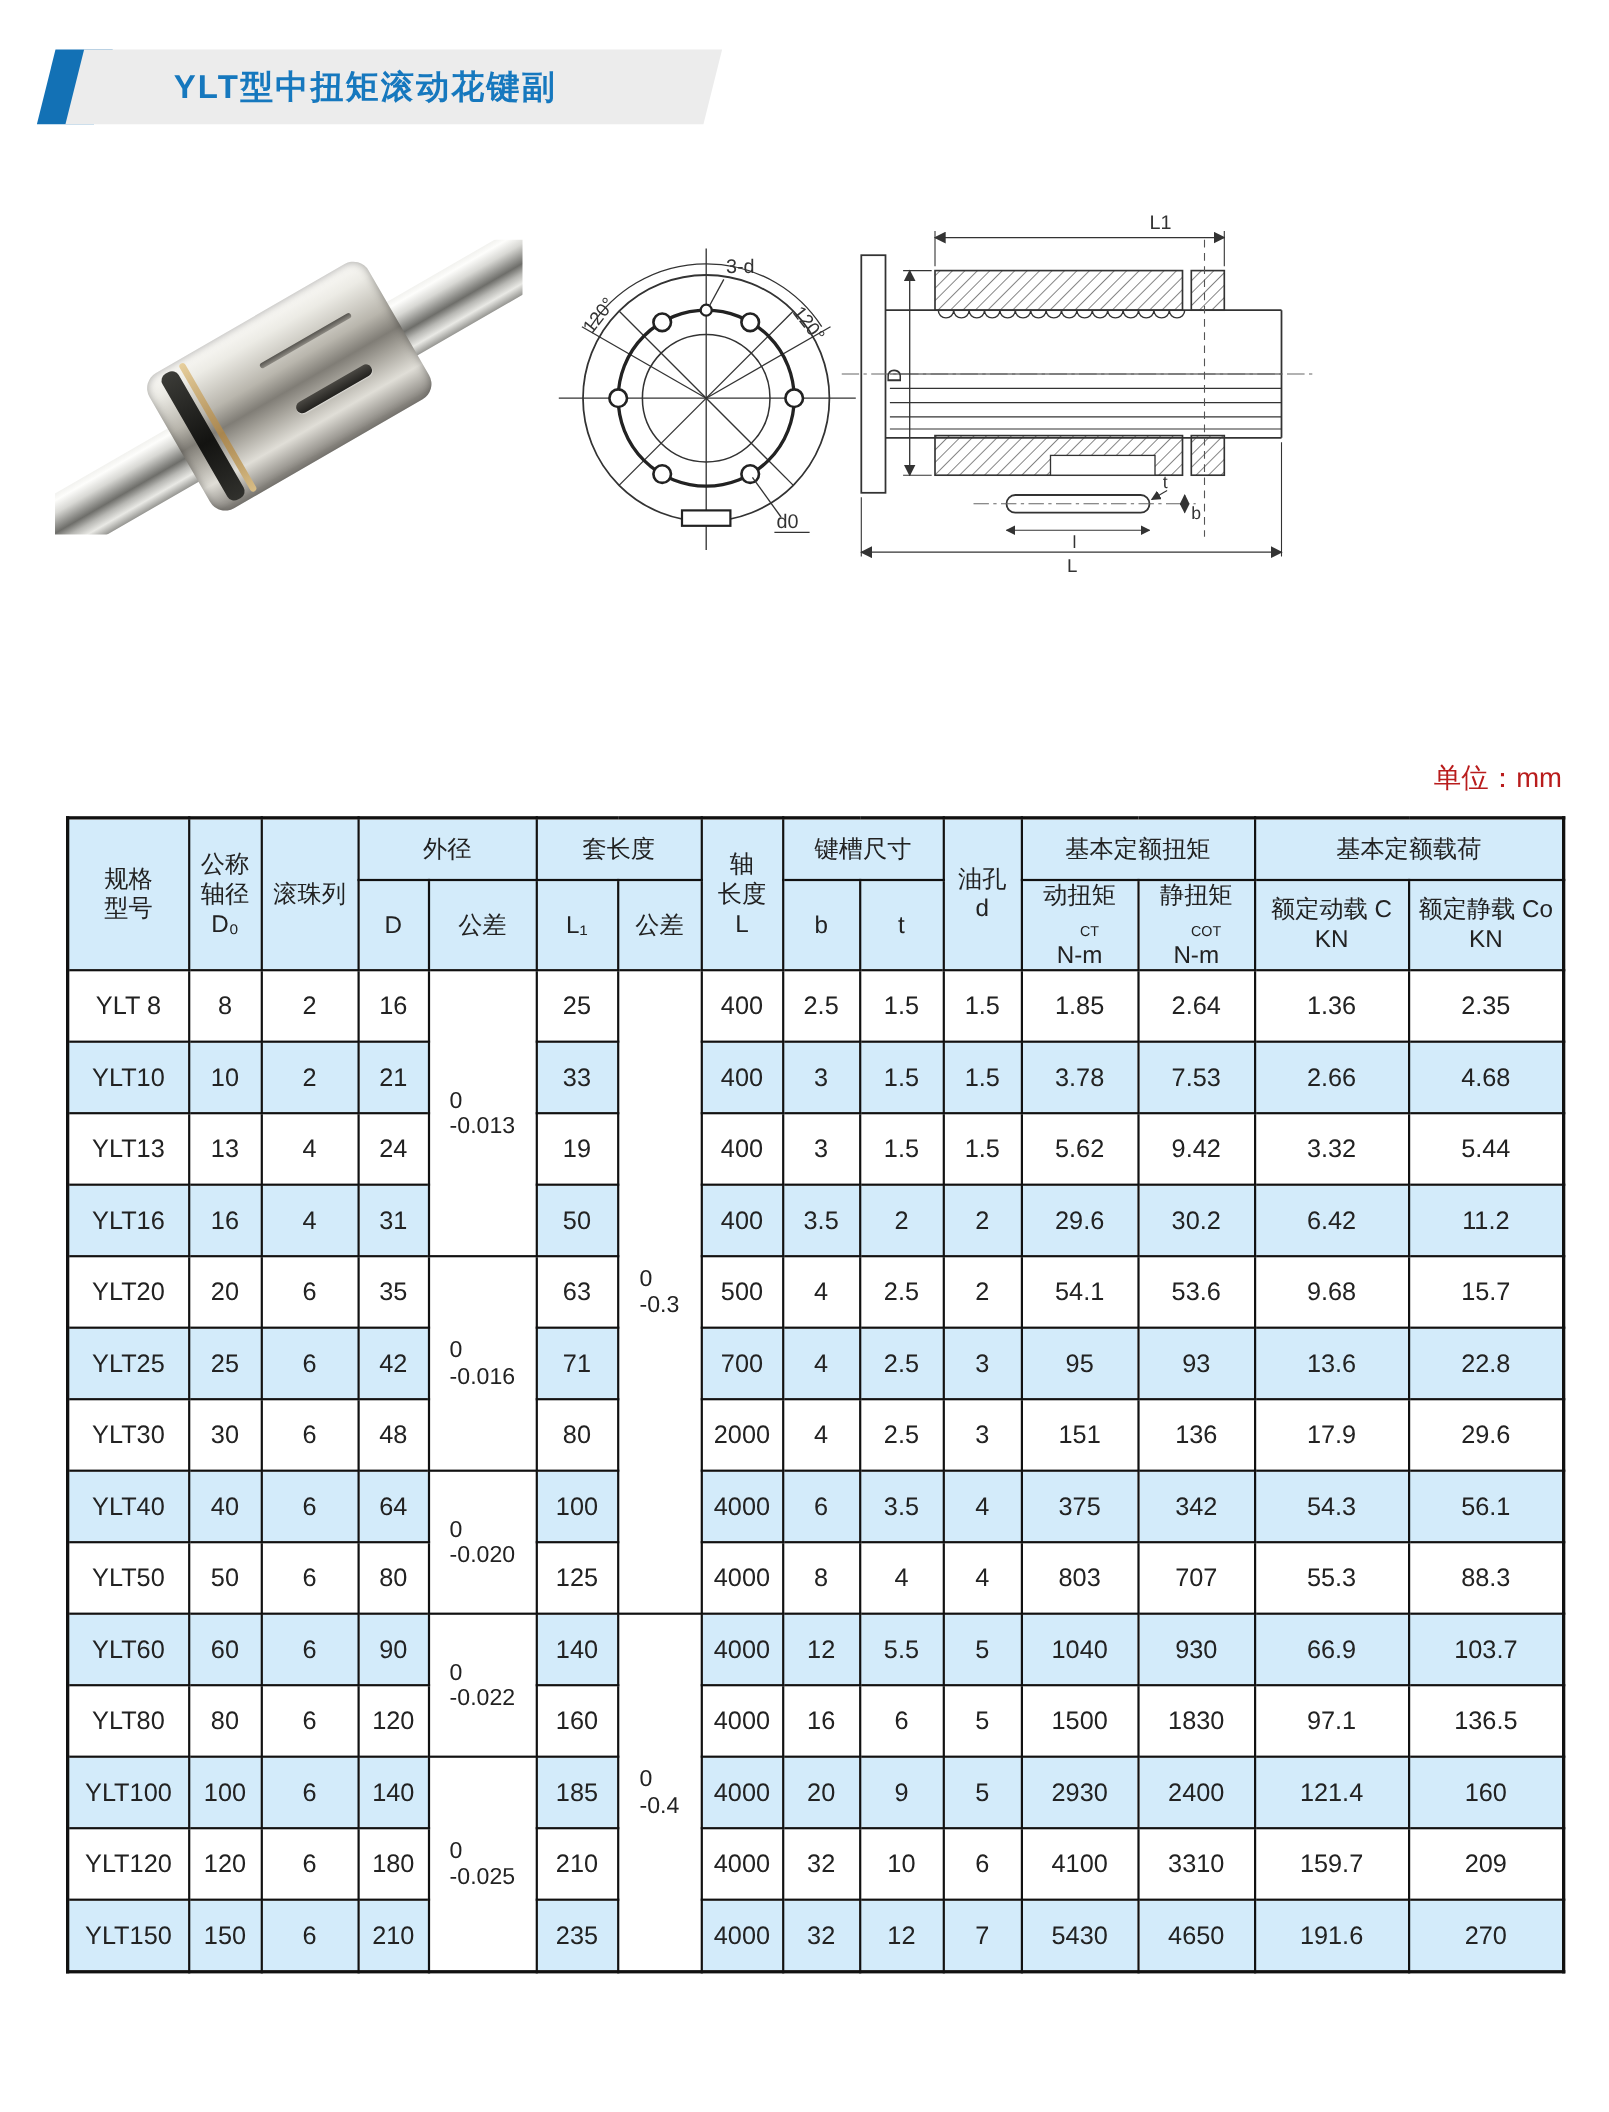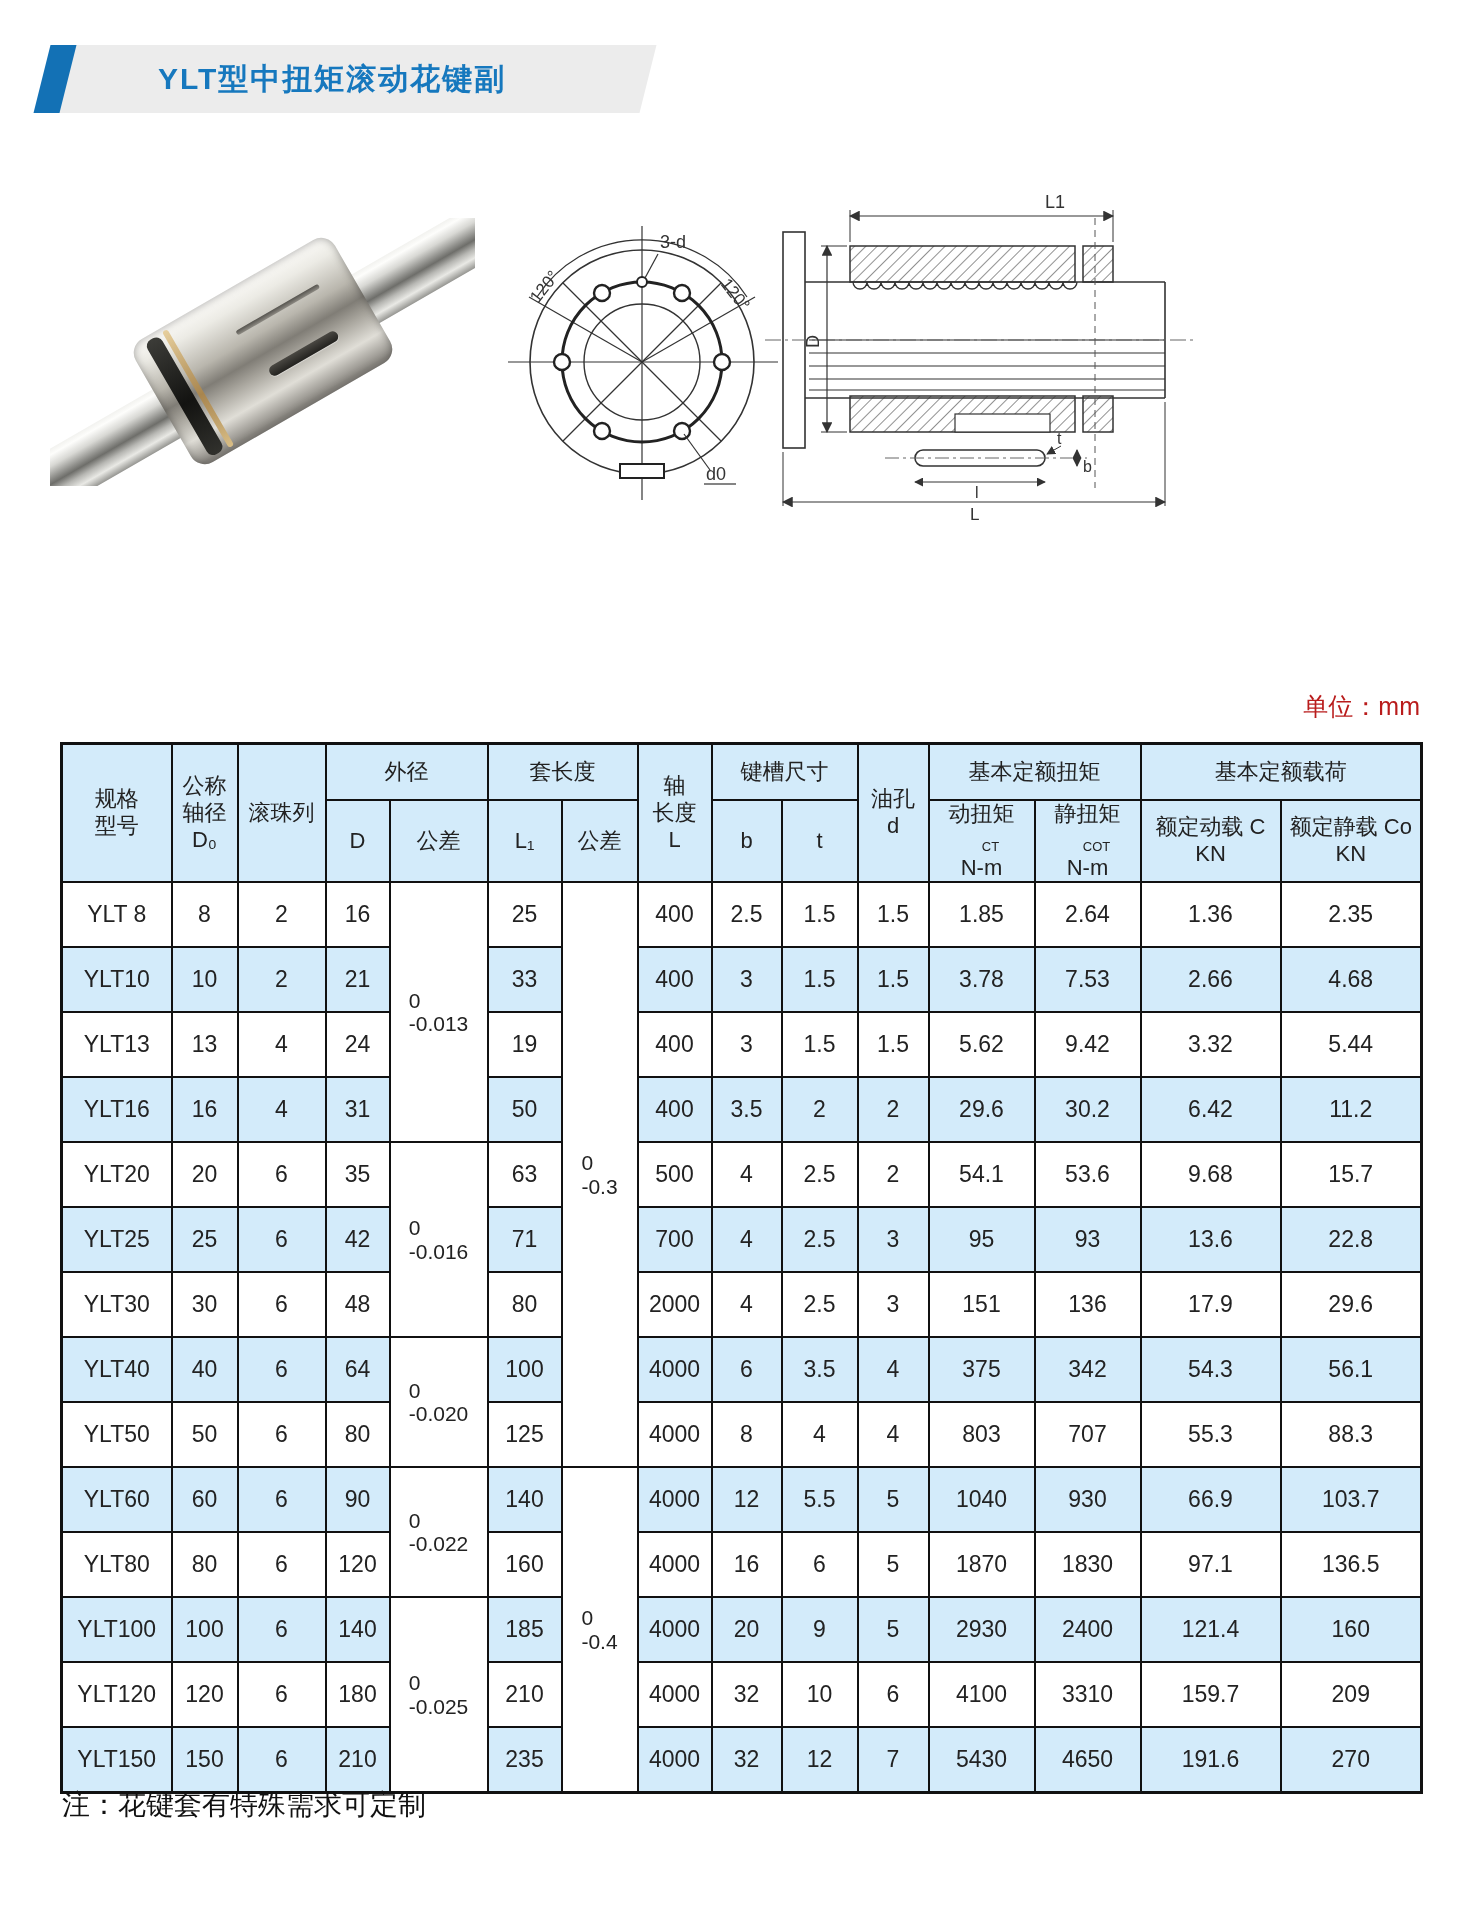--- a/index.html
+++ b/index.html
@@ -387,21 +387,21 @@
           <tr>
             <td>YLT80</td>
             <td>80</td>
             <td>6</td>
             <td>120</td>
             <td>160</td>
             <td>4000</td>
             <td>16</td>
             <td>6</td>
             <td>5</td>
-            <td>1870</td>
+            <td>1500</td>
             <td>1830</td>
             <td>97.1</td>
             <td>136.5</td>
           </tr>
           <tr class="alt">
             <td>YLT100</td>
             <td>100</td>
             <td>6</td>
             <td>140</td>
             <td class="tol" rowspan="3"><span>0
@@ -443,15 +443,14 @@
             <td>7</td>
             <td>5430</td>
             <td>4650</td>
             <td>191.6</td>
             <td>270</td>
           </tr>
         </tbody>
     </table>
   </div>
 
-  <div class="note">注：花键套有特殊需求可定制</div>
 
 </div>
 
 </body></html>

